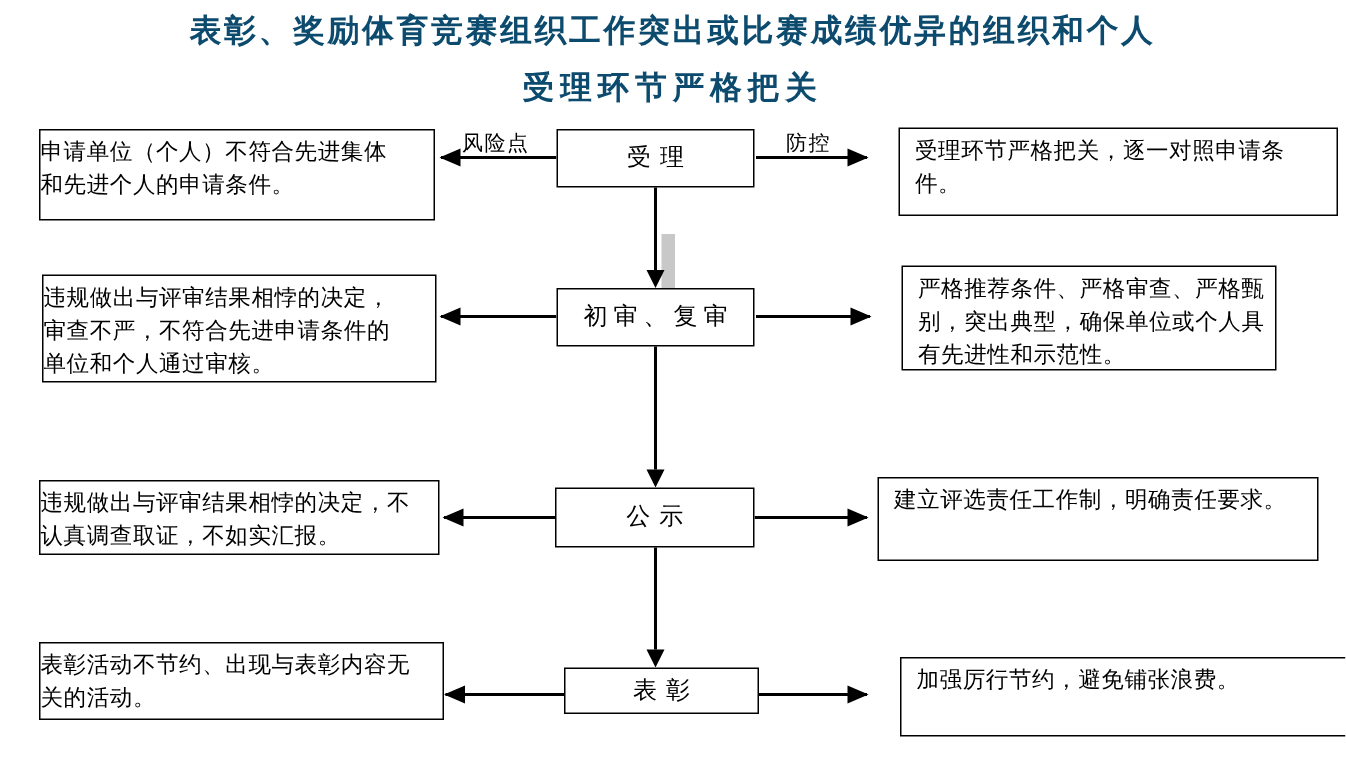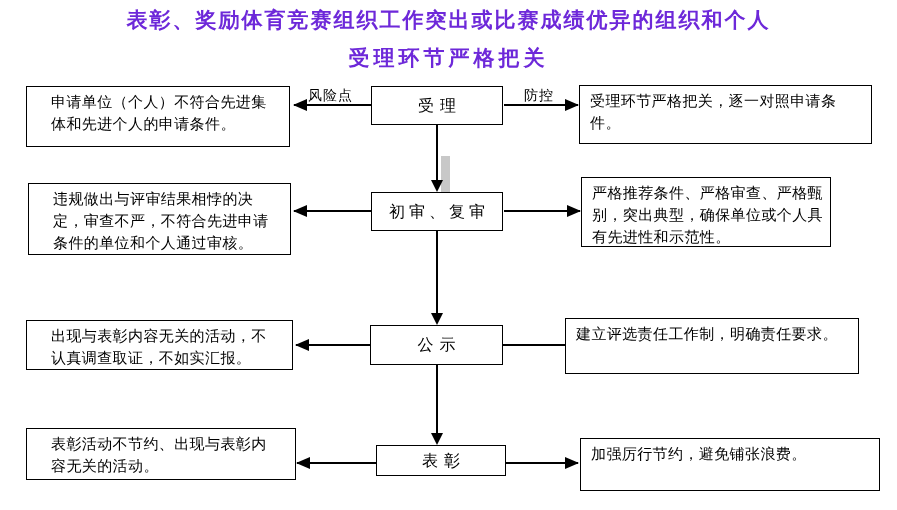--- a/index.html
+++ b/index.html
@@ -2,30 +2,30 @@
 <html><head>
 <meta charset="utf-8">
 <style>
   html,body{margin:0;padding:0;background:#fff;}
   #canvas{
     position:relative;width:897px;height:510px;background:#ffffff;
     font-family:"Liberation Serif","DejaVu Serif",serif;color:#000;overflow:hidden;
   }
   .title{
     position:absolute;left:0;width:100%;text-align:center;font-weight:bold;
-    font-family:"Liberation Sans","DejaVu Sans",sans-serif;color:#6d28d9;
+    font-family:"Liberation Sans","DejaVu Sans",sans-serif;color:#0c4a6e;
   }
   .title1{top:6px;font-size:21px;letter-spacing:2px;}
   .title2{top:44px;font-size:21px;letter-spacing:4px;}
   .box{
     position:absolute;border:1px solid #000;background:#fff;box-sizing:border-box;
     font-size:15px;letter-spacing:0.4px;line-height:22px;
   }
-  .sidebox{padding:4px 16px 4px 24px;text-align:left;}
-  .rightbox{padding:4px 4px 4px 10px;}
+  .sidebox{padding:4px 16px 4px 0;text-align:left;}
+  .rightbox{padding:4px 4px 4px 10px;margin-left:20px;}
   .stagebox{
     display:flex;align-items:center;justify-content:center;
     font-size:16px;letter-spacing:6px;padding-left:6px;line-height:1;
   }
   .arrow-h{position:absolute;height:2px;background:#000;}
   .arrow-h.point-left::before{
     content:"";position:absolute;left:-1px;top:-5px;width:0;height:0;
     border-top:6px solid transparent;border-bottom:6px solid transparent;
     border-right:14px solid #000;
   }
@@ -69,21 +69,21 @@
 
   <div class="box sidebox" style="left:28px;top:183px;width:263px;height:72px;font-family:Liberation Serif, serif;">违规做出与评审结果相悖的决定，审查不严，不符合先进申请条件的单位和个人通过审核。</div>
   <div class="box stagebox" style="left:371px;top:192px;width:132px;height:39px;letter-spacing:4px;padding-left:4px;">初审、复审</div>
   <div class="box rightbox" style="left:581px;top:177px;width:250px;height:70px;">严格推荐条件、严格审查、严格甄别，突出典型，确保单位或个人具有先进性和示范性。</div>
 
   <div class="arrow-v" style="left:436px;top:231px;height:82px;"></div>
 
   <div class="arrow-h point-left" style="left:296px;top:344px;width:74px;"></div>
   <div class="arrow-h point-right" style="left:503px;top:344px;width:75px;"></div>
 
-  <div class="box sidebox" style="left:26px;top:320px;width:267px;height:50px;">出现与表彰内容无关的活动，不认真调查取证，不如实汇报。</div>
+  <div class="box sidebox" style="left:26px;top:320px;width:267px;height:50px;">违规做出与评审结果相悖的决定，不认真调查取证，不如实汇报。</div>
   <div class="box stagebox" style="left:370px;top:325px;width:133px;height:40px;">公示</div>
   <div class="box rightbox" style="left:565px;top:318px;width:294px;height:56px;">建立评选责任工作制，明确责任要求。</div>
 
   <div class="arrow-v" style="left:436px;top:365px;height:68px;"></div>
 
   <div class="arrow-h point-left" style="left:297px;top:462px;width:79px;"></div>
   <div class="arrow-h point-right" style="left:506px;top:462px;width:72px;"></div>
 
   <div class="box sidebox" style="left:26px;top:428px;width:270px;height:52px;">表彰活动不节约、出现与表彰内容无关的活动。</div>
   <div class="box stagebox" style="left:376px;top:445px;width:130px;height:31px;">表彰</div>

